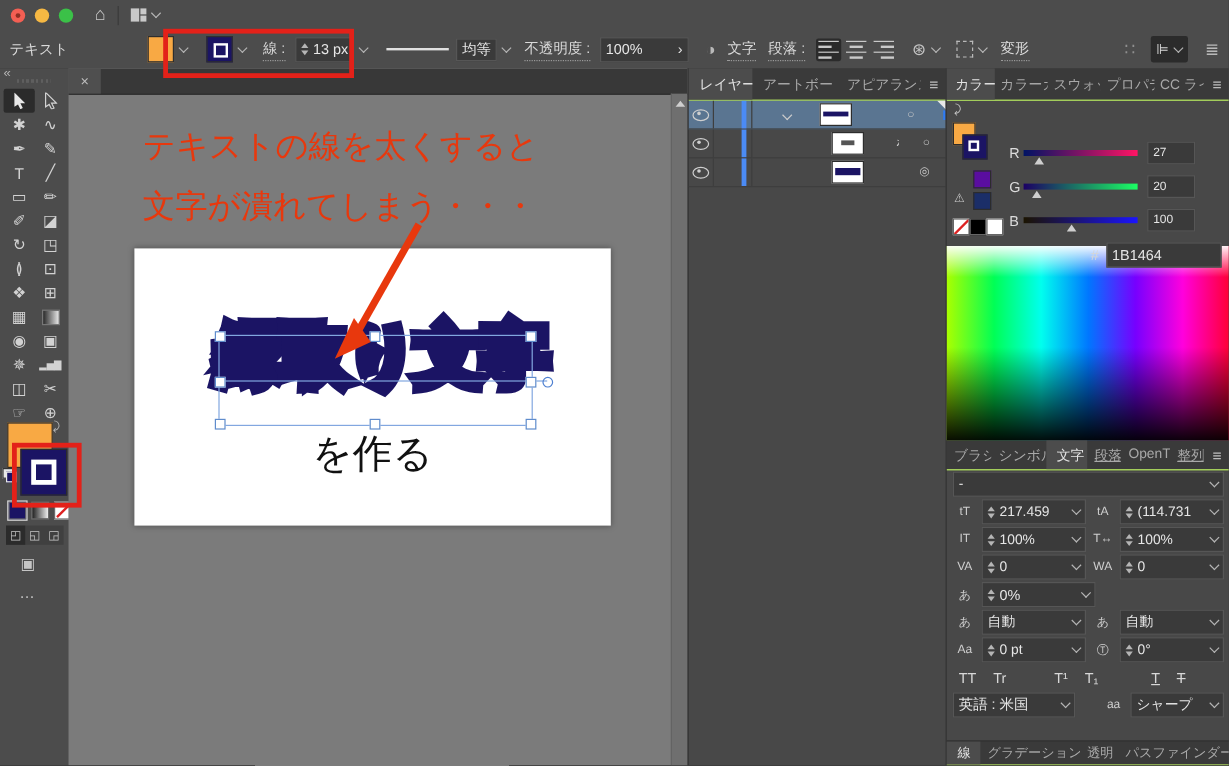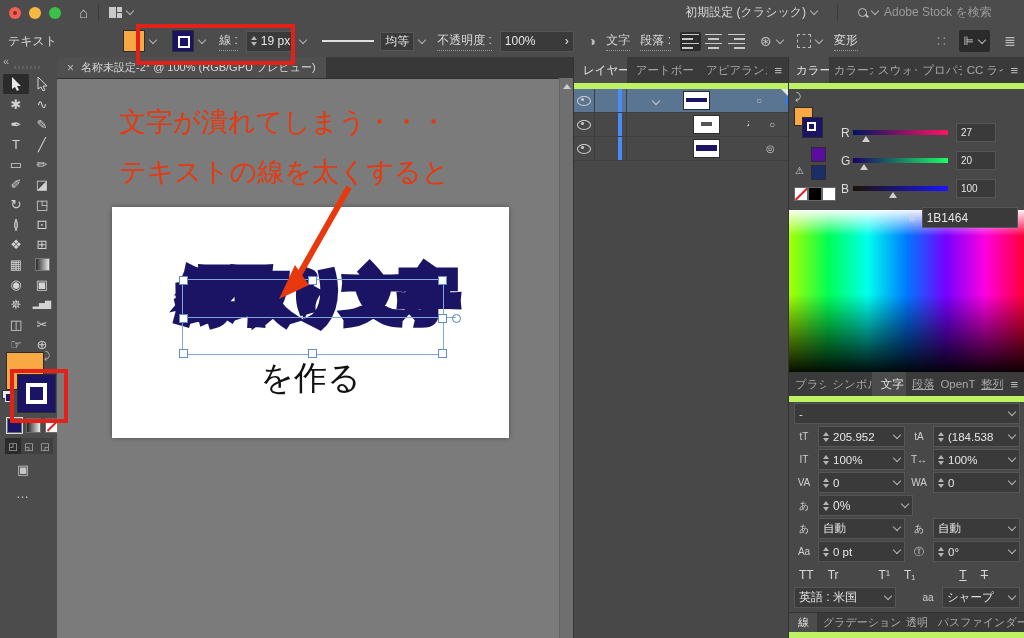--- a/index.html
+++ b/index.html
@@ -91,21 +91,21 @@
   .outline-text{position:absolute;left:124px;top:203px;font-size:54px;font-weight:bold;color:#f5a33c;
                 -webkit-text-stroke:12px #1b1464;letter-spacing:1px;white-space:nowrap;font-family:"DejaVu Sans",sans-serif;}
   .subtitle-text{position:absolute;left:55px;top:299px;width:397px;text-align:center;color:#111;font-size:33px;}
   .selbox{position:absolute;left:125px;top:222px;width:260px;height:74px;border:1px solid #82a7e0;}
   .selline{position:absolute;left:125px;top:260px;width:274px;height:1px;background:#82a7e0;}
   .handle{position:absolute;width:7px;height:7px;background:#fff;border:1px solid #5f8ccc;}
   .handle.circ{border-radius:50%;background:transparent;border-color:#4d7fd0;}
   .v-scroll{position:absolute;right:0;top:21px;width:13px;bottom:0;background:#6f6f6f;border-left:1px solid #636363;}
   .v-scroll .up{position:absolute;left:3px;top:6px;width:0;height:0;border-left:4px solid transparent;border-right:4px solid transparent;border-bottom:5px solid #cfcfcf;}
   
-  .panel-tabs{display:flex;align-items:stretch;height:26px;background:#3a3a3a;border-bottom:6px solid #bef264;}
+  .panel-tabs{display:flex;align-items:stretch;height:26px;background:#3a3a3a;border-bottom:1px solid #bef264;}
   .ptab{display:flex;align-items:center;padding:0 9px;color:#a9a9a9;font-size:11.5px;white-space:nowrap;overflow:hidden;}
   .ptab.active{background:#4c4c4c;color:#e3e3e3;}
   .pmenu{margin-left:auto;padding:0 7px;display:flex;align-items:center;color:#bbb;font-size:13px;}
   
   .layers{position:absolute;left:573px;top:57px;width:215px;bottom:0;background:#484848;border-left:1px solid #333;}
   .lrow{height:23px;display:flex;align-items:center;border-bottom:1px solid #3e3e3e;position:relative;gap:20px;}
   .lrow.selected{background:#5a7591;}
   .eye-cell{width:20px;height:100%;border-right:1px solid #3e3e3e;display:flex;align-items:center;justify-content:center;flex:none;}
   .eye{width:12px;height:8px;border:1.5px solid #cfcfcf;border-radius:50%;position:relative;}
   .eye::after{content:"";position:absolute;left:3px;top:1.5px;width:3px;height:3px;border-radius:50%;background:#cfcfcf;}
@@ -167,51 +167,39 @@
     <span class="home-icon">⌂</span>
     <span class="vsep"></span>
     <span class="ws-icon">
       <span class="b1"></span>
         <span class="b2">
           <span></span>
           <span></span>
         </span>
     </span>
     <span class="chev"></span>
-    <div class="tb-right">
-      <span class="row">
-        <span>初期設定 (クラシック)</span>
-        <span class="chev"></span>
-      </span>
-      <span class="vsep"></span>
-      <span class="search-box">
-        <span class="lens"></span>
-        <span class="chev" style="margin-right:6px;"></span>
-        <span>Adobe Stock を検索</span>
-      </span>
-    </div>
   </div>
 
   <div class="controlbar">
     <span class="cb-label">テキスト</span>
     <span class="row" style="margin-left:58px;">
       <span class="swatch-fill"></span>
       <span class="chev"></span>
     </span>
     <span class="row" style="margin-left:16px;">
       <span class="swatch-stroke"></span>
       <span class="chev"></span>
     </span>
     <span class="cb-label dotted" style="margin-left:14px;">線 :</span>
     <span class="field">
       <span class="spin">
           <i class="up"></i>
           <i class="dn"></i>
         </span>
-      <span>19 px</span>
+      <span>13 px</span>
     </span>
     <span class="chev"></span>
     <span class="row" style="margin-left:16px;">
       <span class="profile-line"></span>
       <span class="field" style="height:17px;">均等</span>
       <span class="chev"></span>
     </span>
     <span class="cb-label dotted" style="margin-left:12px;">不透明度 :</span>
     <span class="field" style="width:64px;justify-content:space-between;">
       <span>100%</span>
@@ -319,26 +307,25 @@
       </div>
       <span class="screen-mode">▣</span>
       <span class="tb-ellipsis">…</span>
     </div>
   </div>
 
   <div class="canvas">
     <div class="doc-tabbar">
       <div class="doc-tab">
         <span class="doc-close">×</span>
-        <span>名称未設定-2* @ 100% (RGB/GPU プレビュー)</span>
       </div>
     </div>
     <div class="annotation">
+      <div>テキストの線を太くすると</div>
       <div>文字が潰れてしまう・・・</div>
-      <div>テキストの線を太くすると</div>
     </div>
     <div class="artboard"></div>
     <div class="outline-text">縁取り文字</div>
     <div class="subtitle-text">を作る</div>
 
     <div class="selbox"></div>
     <div class="selline"></div>
     <span class="handle" style="left:122px;top:219px;"></span>
     <span class="handle" style="left:251px;top:219px;"></span>
     <span class="handle" style="left:381px;top:219px;"></span>
@@ -468,30 +455,30 @@
           <span class="chev"></span>
         </span>
       </div>
       <div class="crow">
         <span class="cicon">tT</span>
         <span class="field cfield">
           <span class="spin">
               <i class="up"></i>
               <i class="dn"></i>
             </span>
-          <span class="val">205.952</span>
+          <span class="val">217.459</span>
           <span class="chev"></span>
         </span>
         <span class="cicon">tA</span>
         <span class="field cfield">
           <span class="spin">
               <i class="up"></i>
               <i class="dn"></i>
             </span>
-          <span class="val">(184.538</span>
+          <span class="val">(114.731</span>
           <span class="chev"></span>
         </span>
       </div>
       <div class="crow">
         <span class="cicon">IT</span>
         <span class="field cfield">
           <span class="spin">
               <i class="up"></i>
               <i class="dn"></i>
             </span>

